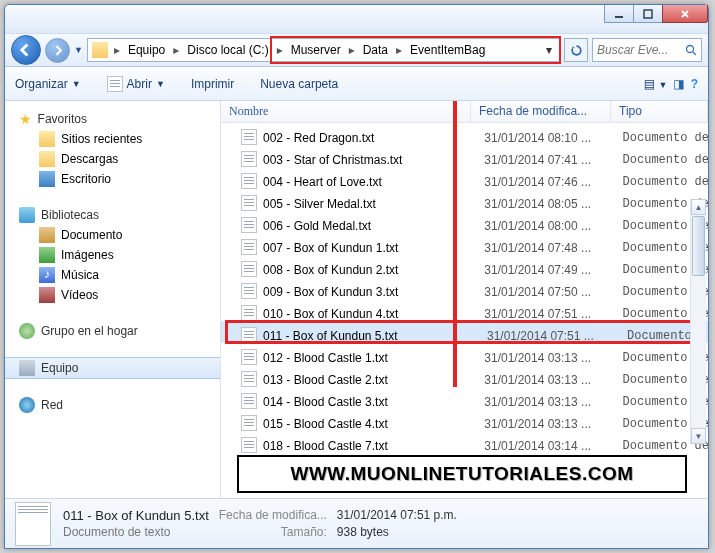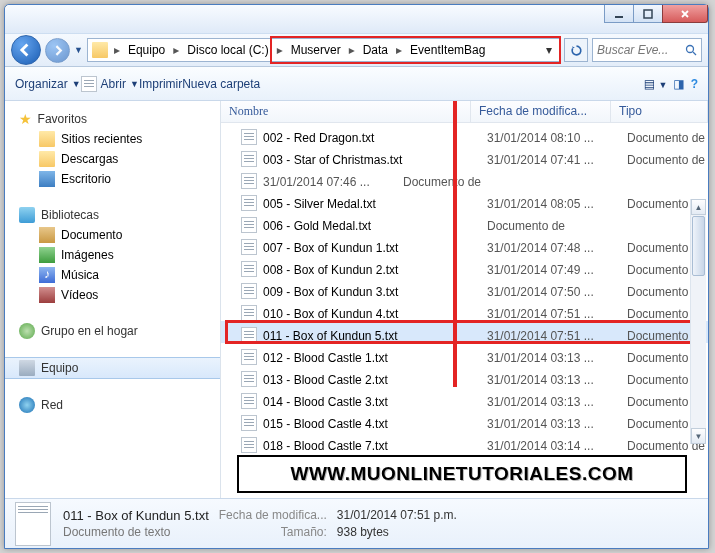--- a/index.html
+++ b/index.html
@@ -18,21 +18,21 @@
 .navbtn svg { fill: #fff; }
 .breadcrumb { flex: 1; height: 24px; background: #fff; border: 1px solid #9cb4d1; display: flex; align-items: center; padding: 0 2px; position: relative; }
 .bc-hl { position: absolute; border: 2px solid #e32424; top: -3px; left: 182px; right: -2px; bottom: -3px; pointer-events: none; }
 .bc-icon { width: 16px; height: 16px; margin: 0 2px; }
 .bc-item { padding: 0 4px; height: 22px; display: flex; align-items: center; }
 .bc-sep { width: 14px; text-align: center; color: #555; }
 .bc-drop { width: 16px; text-align: center; color: #333; }
 .refresh { width: 24px; height: 24px; background: #eef4fb; border: 1px solid #9cb4d1; display: flex; align-items: center; justify-content: center; }
 .search { width: 110px; height: 24px; background: #fff; border: 1px solid #9cb4d1; display: flex; align-items: center; padding: 0 4px; color: #777; font-style: italic; gap: 4px; }
 
-.toolbar { height: 34px; background: linear-gradient(#fafdff,#e9f1fb); border-bottom: 1px solid #c9d8ea; display: flex; align-items: center; padding: 0 10px; color: #1d3f77; }
+.toolbar { height: 34px; background: linear-gradient(#fafdff,#e9f1fb); border-bottom: 1px solid #c9d8ea; display: flex; align-items: center; padding: 0 10px; gap: 26px; color: #1d3f77; }
 .tb-item { display: flex; align-items: center; gap: 4px; }
 .tb-sep { color: #1d3f77; font-size: 9px; }
 .tb-right { margin-left: auto; display: flex; gap: 6px; align-items: center; }
 .tb-icon { width: 16px; height: 16px; }
 
 .body { flex: 1; display: flex; overflow: hidden; position: relative; }
 .red-vline { position: absolute; left: 448px; top: -36px; width: 4px; height: 322px; background: #e32424; z-index: 5; pointer-events: none; }
 
 .sidebar { width: 216px; background: #fff; border-right: 1px solid #dbe3ec; overflow: hidden; padding-top: 8px; }
 .sb-group { margin-bottom: 16px; }
@@ -46,21 +46,21 @@
 .cols { display: flex; border-bottom: 1px solid #e0e6ee; background: linear-gradient(#fcfdff,#f2f6fb); height: 22px; }
 .col { padding: 3px 8px; border-right: 1px solid #e0e6ee; color: #355a9a; }
 .col.name { width: 250px; font-family: Liberation Serif, serif; }
 .col.date { width: 140px; }
 .col.type { flex: 1; }
 .rows { flex: 1; overflow: hidden; }
 .row { display: flex; align-items: flex-end; height: 22px; padding-left: 20px; position: relative; }
 .row .ico { width: 16px; height: 16px; margin-right: 6px; flex-shrink: 0; }
 .row .name { width: 224px; white-space: nowrap; overflow: hidden; }
 .row .date { width: 140px; color: #555; white-space: nowrap; overflow: hidden; margin-top: 8px; }
-.row .type { color: #555; white-space: nowrap; overflow: hidden; }
+.row .type { color: #555; white-space: nowrap; overflow: hidden; font-family: Liberation Mono, monospace; }
 .row.sel { background: #d8e8fb; }
 .row.sel::after { content: ""; position: absolute; left: 4px; right: 4px; top: -1px; bottom: -1px; border: 3px solid #e32424; pointer-events: none; }
 
 .banner { position: absolute; left: 232px; bottom: 55px; width: 450px; height: 38px; background: #fff; border: 2px solid #000; display: flex; align-items: center; justify-content: center; font-family: Arial Black, Arial, sans-serif; font-weight: 900; font-size: 19px; letter-spacing: .5px; z-index: 6; text-shadow: 1px 1px 0 #bbb; }
 
 .details { height: 50px; background: linear-gradient(#f6faff,#e9f1fb); border-top: 1px solid #c9d8ea; display: flex; align-items: center; padding: 6px 10px; gap: 12px; }
 .details .bigico { width: 36px; height: 44px; }
 .details .info { display: grid; grid-template-columns: auto auto auto; column-gap: 10px; row-gap: 2px; color: #555; }
 .details .title { font-size: 13px; color: #222; grid-column: 1; }
 .details .sub { color: #777; grid-column: 1; }
@@ -242,32 +242,34 @@
             <span class="type">Documento de</span>
           </div>
           <div class="row">
             <span class="ico ico-txt"></span>
             <span class="name">003 - Star of Christmas.txt</span>
             <span class="date">31/01/2014 07:41 ...</span>
             <span class="type">Documento de</span>
           </div>
           <div class="row">
             <span class="ico ico-txt"></span>
+            <span class="name">004 - Heart of Love.txt</span>
             <span class="date">31/01/2014 07:46 ...</span>
             <span class="type">Documento de</span>
           </div>
           <div class="row">
             <span class="ico ico-txt"></span>
             <span class="name">005 - Silver Medal.txt</span>
             <span class="date">31/01/2014 08:05 ...</span>
             <span class="type">Documento de</span>
           </div>
           <div class="row">
             <span class="ico ico-txt"></span>
             <span class="name">006 - Gold Medal.txt</span>
+            <span class="date">31/01/2014 08:00 ...</span>
             <span class="type">Documento de</span>
           </div>
           <div class="row">
             <span class="ico ico-txt"></span>
             <span class="name">007 - Box of Kundun 1.txt</span>
             <span class="date">31/01/2014 07:48 ...</span>
             <span class="type">Documento de</span>
           </div>
           <div class="row">
             <span class="ico ico-txt"></span>

